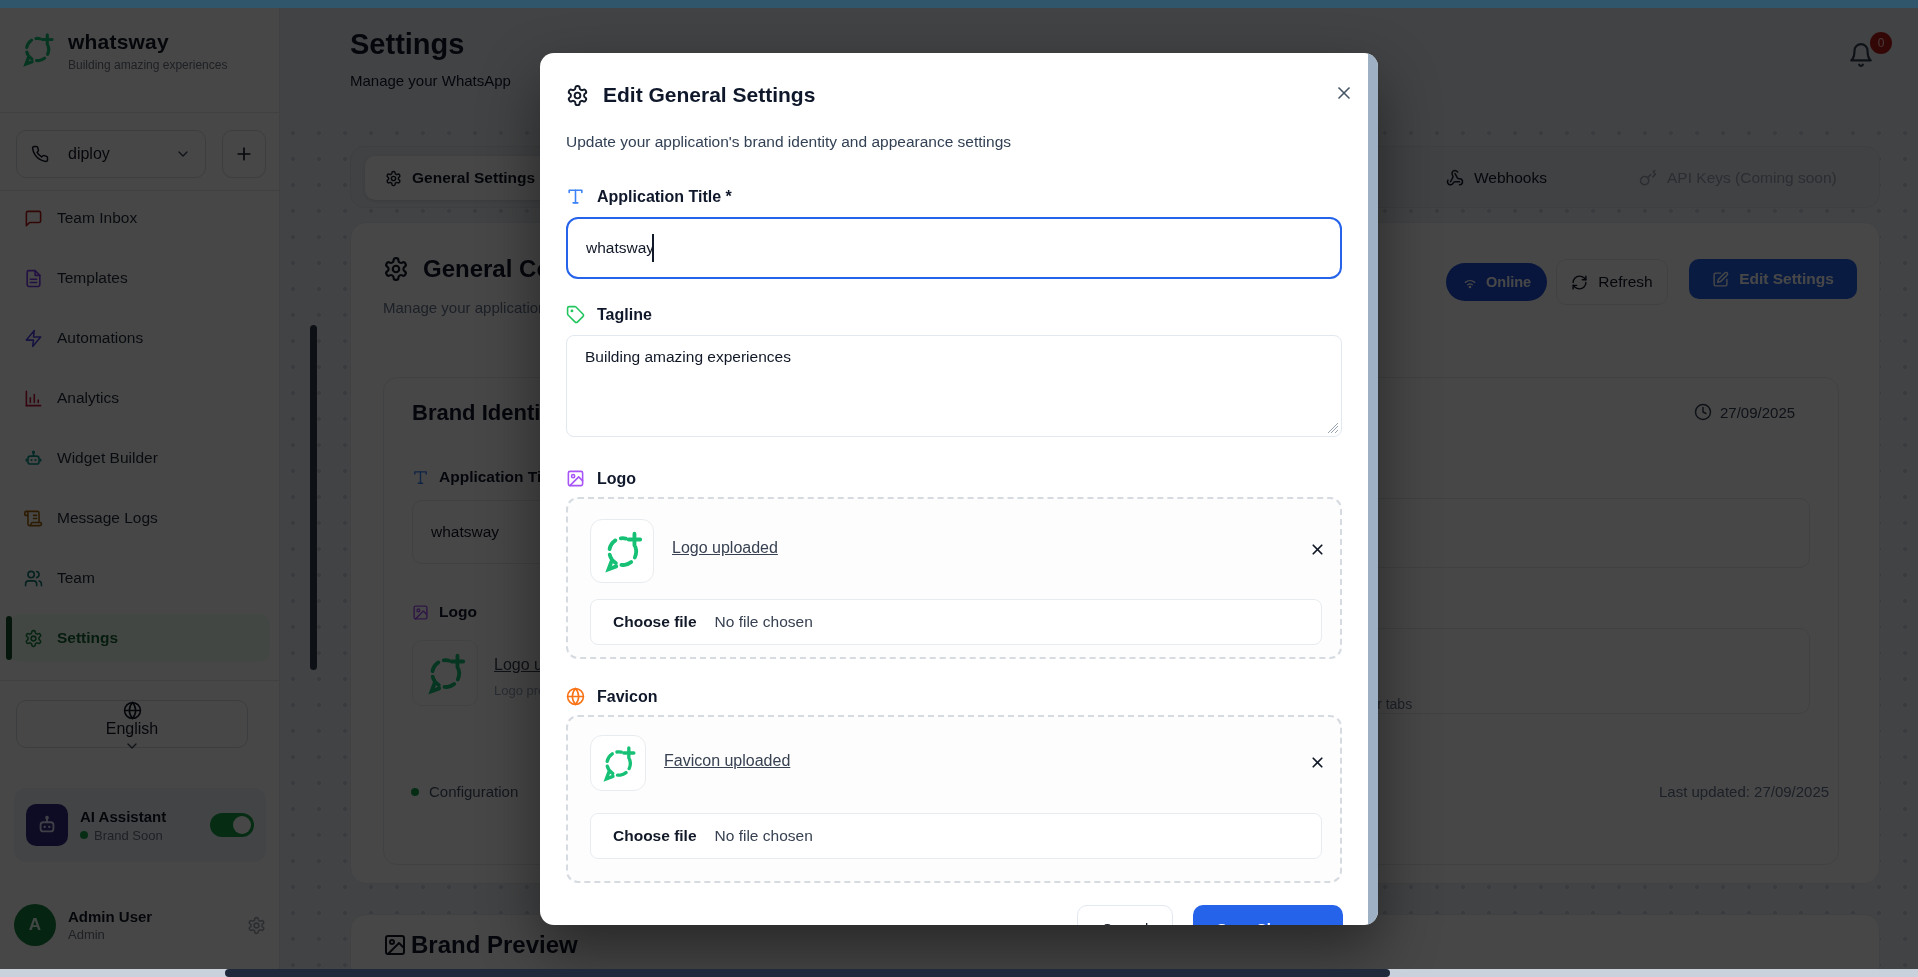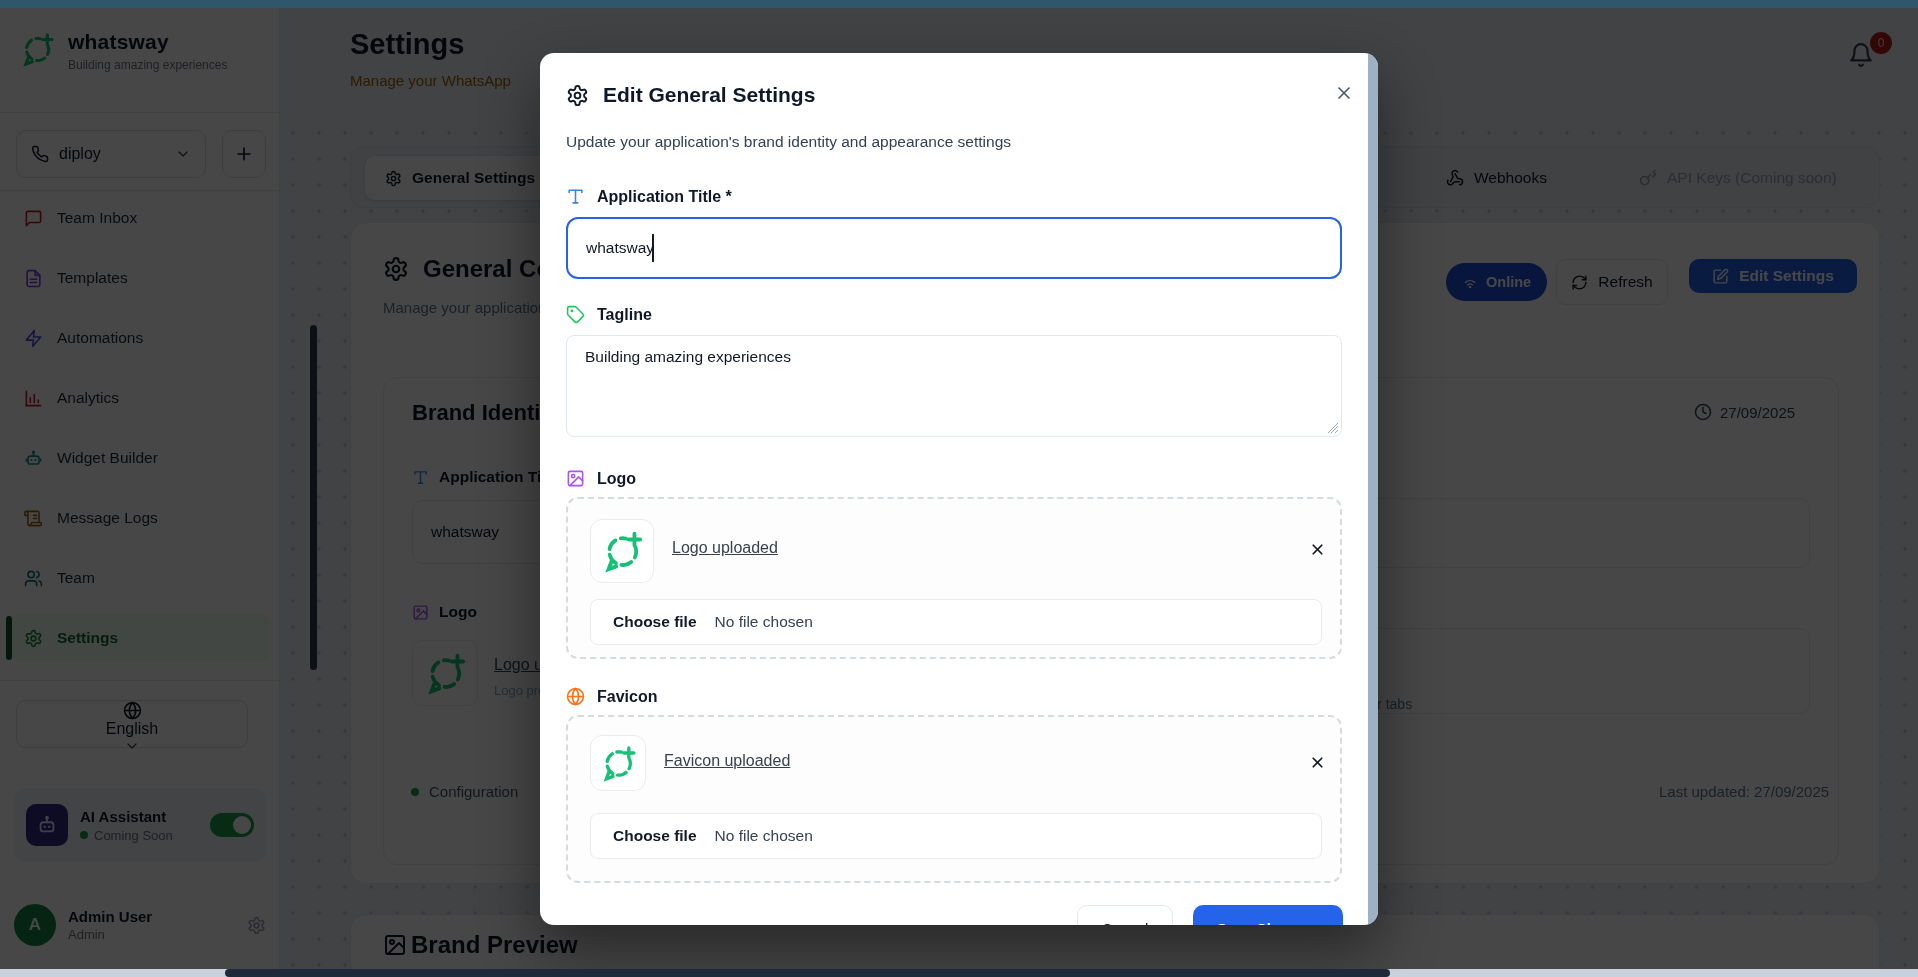--- a/index.html
+++ b/index.html
@@ -9,21 +9,21 @@
 
   
   #topbar { left:0; top:0; width:1918px; height:8px; background:#2f566b; z-index:60; }
 
   
   #sidebar { left:0; top:8px; width:280px; height:969px; background:#ffffff; border-right:1px solid #e5e7eb; z-index:1; }
   .brand-row { position:absolute; left:18px; top:22px; display:flex; gap:12px; align-items:flex-start; }
   .brand-name { font-size:21px; font-weight:bold; color:#111827; letter-spacing:.2px; }
   .brand-tag { font-size:12px; color:#6b7280; margin-top:4px; }
   .sb-divider { position:absolute; left:0; width:280px; height:1px; background:#e5e7eb; }
-  .phone-select { position:absolute; left:16px; top:122px; width:190px; height:48px; border:1px solid #d6dbe1; border-radius:10px; display:flex; align-items:center; padding:0 14px; gap:10px; color:#111827; font-size:16px; background:#fff; cursor:pointer; }
+  .phone-select { position:absolute; left:16px; top:122px; width:190px; height:48px; border:1px solid #d6dbe1; border-radius:10px; display:flex; align-items:center; padding:0 14px; gap:19px; color:#111827; font-size:16px; background:#fff; cursor:pointer; }
   .phone-select .chev { margin-left:auto; }
   .add-phone-btn { position:absolute; left:222px; top:122px; width:44px; height:48px; border:1px solid #d6dbe1; border-radius:10px; background:#fff; display:flex; align-items:center; justify-content:center; cursor:pointer; }
   .nav { position:absolute; left:0; top:186px; width:280px; }
   .nav-item { position:relative; height:48px; margin:0 10px 12px 10px; display:flex; align-items:center; gap:14px; padding:0 14px; border-radius:10px; font-size:15.5px; color:#1f2937; cursor:pointer; }
   .nav-item.active { background:#f0fdf4; color:#166534; font-weight:bold; }
   .nav-item.active::before { content:""; position:absolute; left:-4px; top:2px; bottom:2px; width:6px; border-radius:6px; background:#14532d; }
   .ic-templates{color:#7c3aed} .ic-inbox{color:#b91c1c} .ic-auto{color:#4f46e5} .ic-analytics{color:#be123c}
   .ic-widget{color:#0d9488} .ic-logs{color:#a16207} .ic-team{color:#0f766e} .ic-settings{color:#15803d}
   .lang-select { position:absolute; left:16px; top:692px; width:232px; height:48px; border:1px solid #d6dbe1; border-radius:10px; background:#fff; display:flex; align-items:center; padding:0 16px; font-size:16px; color:#111827; cursor:pointer;flex-direction:column; }
   .lang-select .lbl { flex:1; text-align:center; }
@@ -38,36 +38,36 @@
   .avatar { width:42px; height:42px; border-radius:50%; background:#15803d; color:#eafff3; font-weight:bold; font-size:17px; display:flex; align-items:center; justify-content:center; }
   .user-name { font-size:15px; font-weight:bold; color:#111827; }
   .user-role { font-size:13px; color:#6b7280; margin-top:2px; }
   .user-gear { margin-left:auto; color:#9ca3af; cursor:pointer; }
 
   
   #main { left:280px; top:8px; width:1638px; height:969px; z-index:1; }
   #dots { left:0; top:112px; width:1638px; height:857px;
     background-image:radial-gradient(circle,#c3ccd8 1.6px, transparent 1.8px); background-size:26px 26px; opacity:.8; }
   .page-title { position:absolute; left:70px; top:20px; font-size:29px; font-weight:bold; color:#0f172a; }
-  .page-sub { position:absolute; left:70px; top:64px; font-size:15px; color:#a16207; }
+  .page-sub { position:absolute; left:70px; top:64px; font-size:15px; color:#0f172a; }
   .bell-wrap { position:absolute; left:1568px; top:34px; width:40px; height:40px; color:#334155; cursor:pointer; }
   .bell-badge { position:absolute; left:22px; top:-10px; min-width:22px; height:22px; border-radius:50%; background:#b91c1c; color:#fecaca; font-size:12px; display:flex; align-items:center; justify-content:center; }
   .tabbar { position:absolute; left:70px; top:138px; width:1530px; height:62px; background:#e7ebf0; border:1px solid #dbe1e8; border-radius:14px; }
   .tab { position:absolute; top:9px; height:44px; display:flex; align-items:center; gap:10px; padding:0 20px; font-size:15.5px; color:#111827; border-radius:10px; cursor:pointer; }
   .tab.active { left:14px; width:300px; background:#fff; box-shadow:0 1px 3px rgba(15,23,42,.12); font-weight:bold; }
   .tab.webhooks { left:1075px; }
   .tab.disabled { left:1268px; color:#98a2b0; cursor:default; }
   .card { position:absolute; background:#fff; border:1px solid #e5e9ef; border-radius:16px; }
   #config-card { left:70px; top:214px; width:1530px; height:662px; }
   .cfg-title-row { position:absolute; left:32px; top:32px; display:flex; align-items:center; gap:14px; color:#0f172a; }
   .cfg-title { font-size:24px; font-weight:bold; }
   .cfg-sub { position:absolute; left:32px; top:76px; font-size:15px; color:#64748b; }
   .pill-online { position:absolute; left:1095px; top:40px; height:38px; padding:0 16px; border-radius:19px; background:#1d4ed8; color:#fff; font-size:14.5px; font-weight:bold; display:flex; align-items:center; gap:8px; }
   .btn-refresh { position:absolute; left:1205px; top:36px; width:112px; height:46px; background:#fff; border:1px solid #e2e8f0; border-radius:10px; display:flex; align-items:center; justify-content:center; gap:10px; font-size:15.5px; color:#111827; cursor:pointer; }
-  .btn-edit { position:absolute; left:1338px; top:36px; width:168px; height:34px; background:#2563eb; border:none; border-radius:10px; display:flex; align-items:center; justify-content:center; gap:10px; font-size:15.5px; color:#fff; font-weight:bold; cursor:pointer; }
+  .btn-edit { position:absolute; left:1338px; top:36px; width:168px; height:40px; background:#2563eb; border:none; border-radius:10px; display:flex; align-items:center; justify-content:center; gap:10px; font-size:15.5px; color:#fff; font-weight:bold; cursor:pointer; }
   #brand-card { left:32px; top:154px; width:1456px; height:488px; border-radius:14px; }
   .bi-title { position:absolute; left:28px; top:22px; font-size:22px; font-weight:bold; color:#0f172a; }
   .bi-date { position:absolute; left:1310px; top:25px; display:flex; gap:8px; align-items:flex-end; font-size:15px; color:#334155; }
   .fld-label { position:absolute; display:flex; align-items:center; gap:10px; font-size:15.5px; font-weight:bold; color:#0f172a; }
   .fld-box { position:absolute; border:1px solid #e2e8f0; border-radius:10px; background:#fff; font-size:15.5px; color:#111827; display:flex; align-items:center; padding:0 18px; }
   .logo-tile { position:absolute; width:66px; height:66px; border:1px solid #e8ecef; border-radius:10px; background:#fff; display:flex; align-items:center; justify-content:center; }
   .muted-sm { font-size:13px; color:#94a3b8; }
   .status-row-dot { position:absolute; left:60px; top:560px; display:flex; align-items:center; gap:10px; font-size:15px; color:#475569; }
   .last-updated { position:absolute; left:1308px; top:560px; font-size:15px; color:#64748b; }
   #preview-card { left:70px; top:906px; width:1530px; height:140px; }
@@ -250,21 +250,21 @@
           <rect x="5" y="9" width="14" height="10" rx="3"></rect>
           <path d="M12 5v4"></path>
           <circle cx="12" cy="4" r="1"></circle>
           <path d="M9.5 14h.01M14.5 14h.01" stroke-width="2.6"></path>
         </svg>
     </div>
     <div>
       <div class="ai-title">AI Assistant</div>
       <div class="ai-status">
           <span class="dot-green"></span>
-          <span>Coming Soon</span>
+          <span>Brand Soon</span>
         </div>
     </div>
     <div class="toggle">
         <div class="knob"></div>
       </div>
   </div>
 
   <div class="user-row">
     <div class="avatar">A</div>
     <div>

